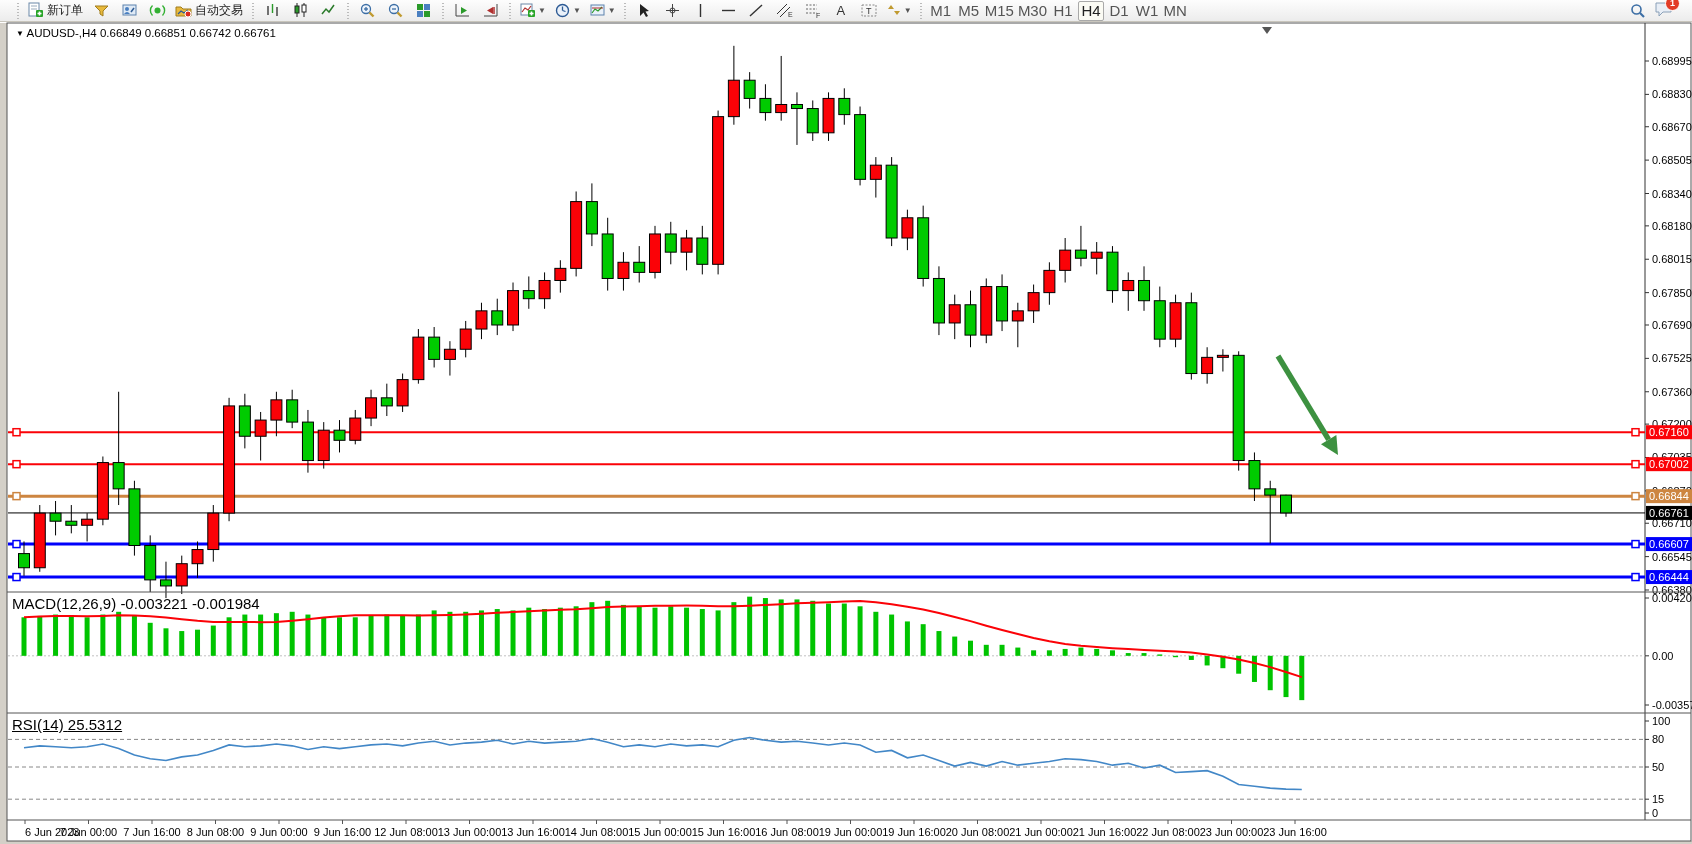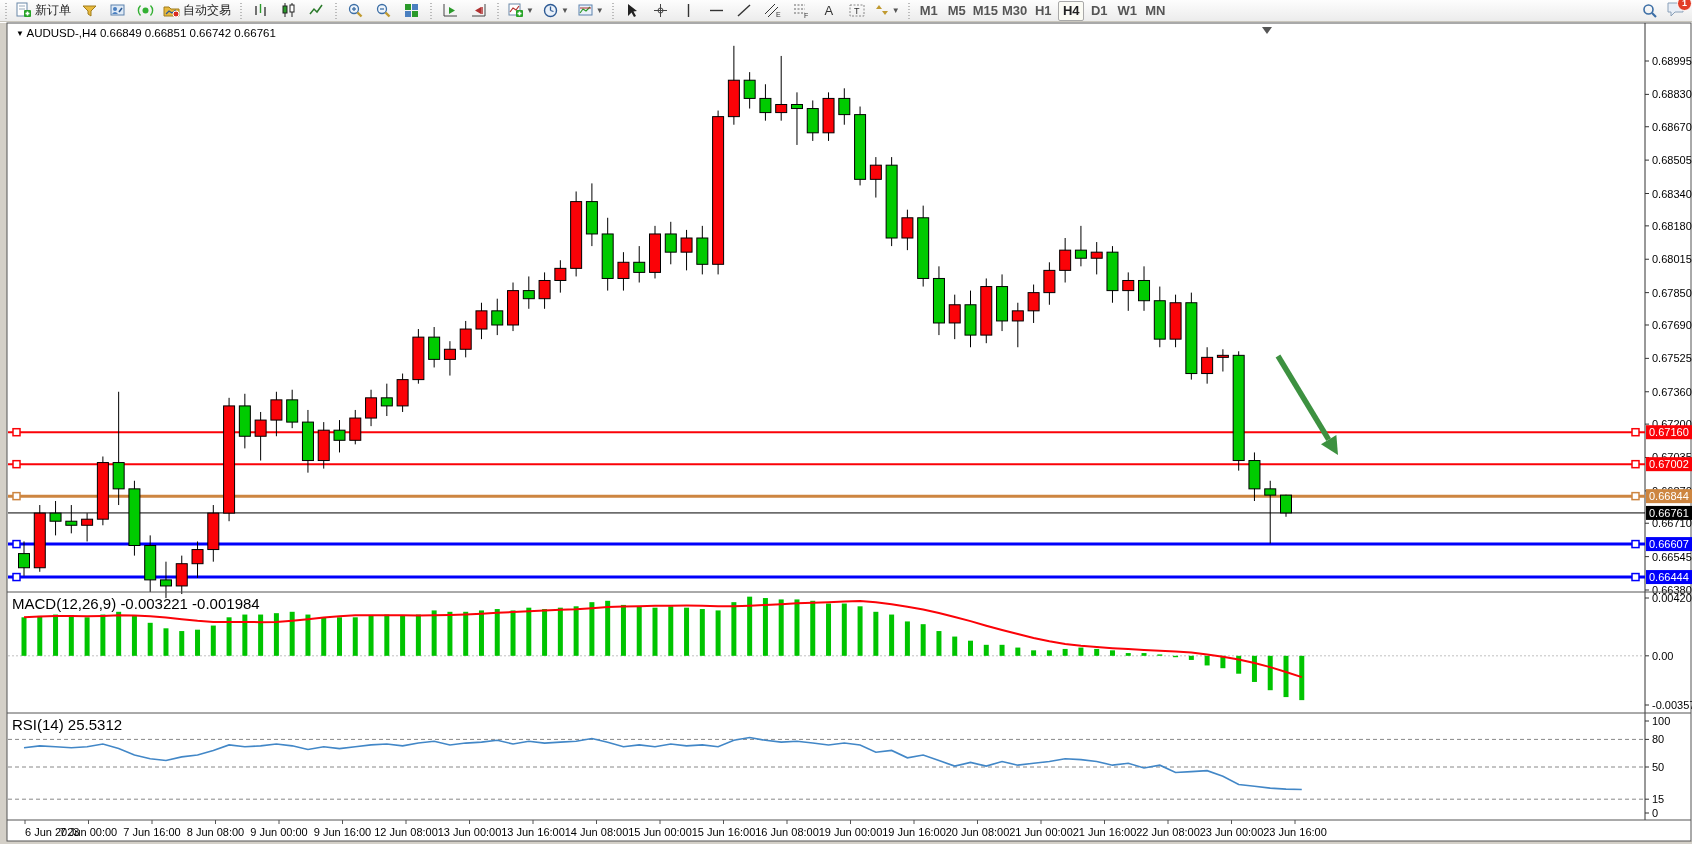--- a/index.html
+++ b/index.html
@@ -2,33 +2,33 @@
 <html><head>
 <meta charset="utf-8">
 <style>
   html,body{margin:0;padding:0;background:#e8e8e8;}
   .screen{position:relative;width:1692px;height:844px;background:#ffffff;
           font-family:"Liberation Sans",sans-serif;overflow:hidden;}
   
   .toolbar{position:absolute;left:0;top:0;width:1692px;height:22px;
            background:linear-gradient(#fdfdfd,#ececec);
            border-bottom:1px solid #c9c6bd;display:flex;align-items:center;
-           padding:0 0;box-sizing:border-box;z-index:50;}
+           padding:0 12px;box-sizing:border-box;z-index:50;}
   .tb-group{display:flex;align-items:center;height:22px;}
   .grip{width:5px;height:16px;margin:0 3px;
         background:repeating-linear-gradient(#bbb 0 1px,transparent 1px 3px);
         background-size:2px 100%;background-repeat:no-repeat;background-position:center;}
   .tb-btn{display:inline-flex;align-items:center;justify-content:center;height:20px;
           min-width:20px;padding:0 2px;margin:0 1px;border:1px solid transparent;
           border-radius:2px;cursor:default;font-size:11px;color:#333;}
   .tb-btn svg{display:block;}
   .tb-label{font-size:12px;color:#222;margin-left:3px;white-space:nowrap;}
   .caret{font-size:8px;color:#555;margin-left:2px;}
   .tf-btn{display:inline-flex;align-items:center;justify-content:center;height:18px;
-          min-width:24px;margin:0 1px;font-size:13px;color:#555;font-weight:700;
+          min-width:24px;margin:0 1px;font-size:15px;color:#555;font-weight:400;
           border:1px solid transparent;border-radius:2px;}
   .tf-btn.active{background:#fbfbf4;border:1px solid #a9a9a9;color:#222;}
   .tb-right{margin-left:auto;display:flex;align-items:center;}
   .badge{position:absolute;top:-4px;right:-6px;width:13px;height:13px;border-radius:50%;
          background:#e23c27;color:#fff;font-size:9px;font-weight:700;display:flex;
          align-items:center;justify-content:center;border:1px solid #fff;}
   .chat-wrap{position:relative;margin:0 6px 0 2px;}
   
   #chartsvg{position:absolute;left:0;top:0;}
   .sym-info{position:absolute;left:16px;top:27px;font-size:11.5px;color:#000;z-index:10;}
@@ -658,17 +658,17 @@
 
   <div class="sym-info">
     <span style="font-size:8px;vertical-align:1px;">▼</span>
     <span>AUDUSD-,H4  0.66849 0.66851 0.66742 0.66761</span>
   </div>
   <div class="ind-label" style="left:12px;top:595px;">
     <span>MACD(12,26,9)</span>
     <span>-0.003221</span>
     <span>-0.001984</span>
   </div>
-  <div class="ind-label" style="left:12px;top:716px;">
+  <div class="ind-label" style="left:12px;top:716px;text-decoration:underline;">
     <span>RSI(14)</span>
     <span>25.5312</span>
   </div>
 </div>
 
 </body></html>

